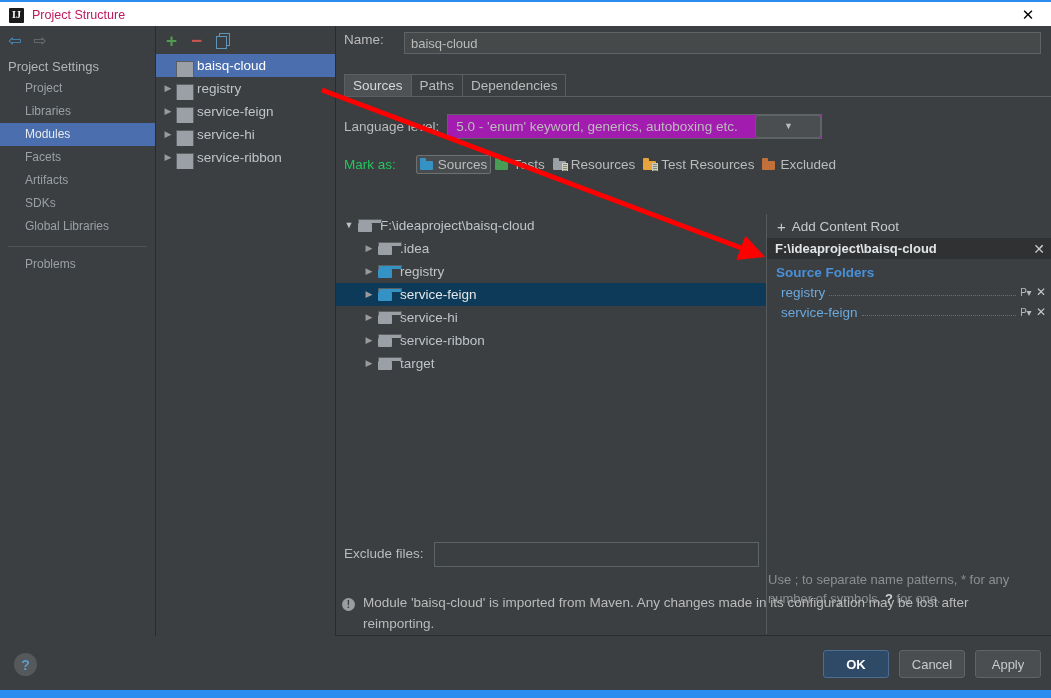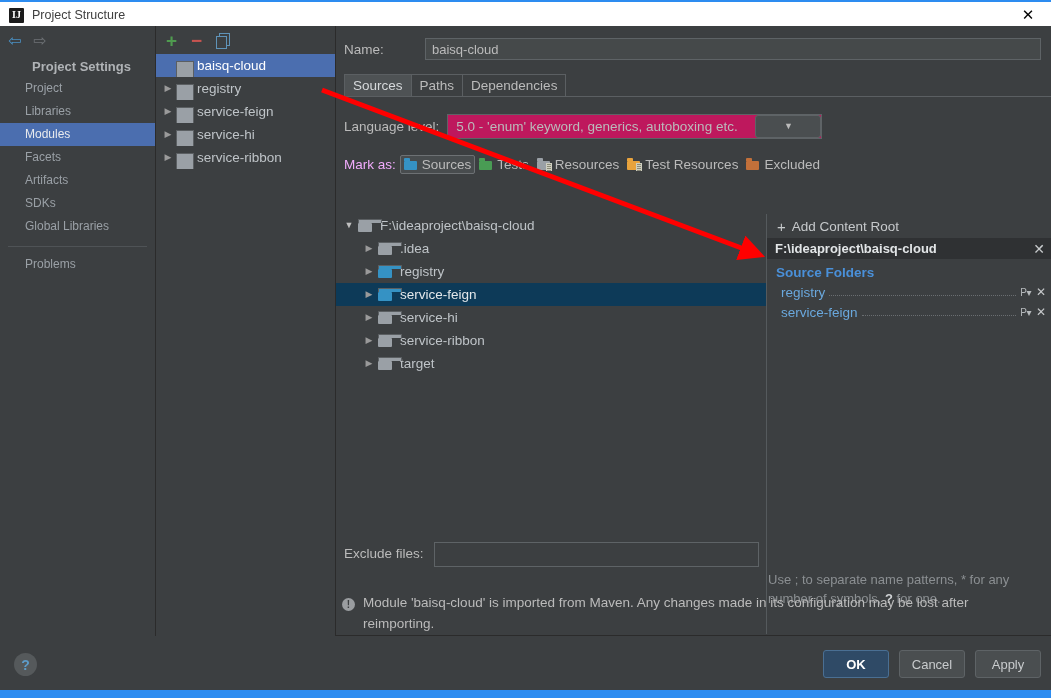--- a/index.html
+++ b/index.html
@@ -19,40 +19,39 @@
     background:#ffffff;border-top:2px solid #2d8cf0;
     display:flex;align-items:center;
   }
   .title-ico{
     width:15px;height:15px;margin-left:9px;margin-right:8px;
     background:#1b1b1b;border-radius:1px;
     display:flex;align-items:center;justify-content:center;
     color:#fff;font-size:10px;font-weight:bold;line-height:1;
     font-family:"Liberation Serif",serif;
   }
-  .title-text{color:#404040;font-size:12.5px;}
+  .title-text{color:#be185d;font-size:12.5px;}
   .win-close{
     position:absolute;right:0;top:0;width:46px;height:24px;
     display:flex;align-items:center;justify-content:center;
     color:#000;font-size:15px;line-height:1;
   }
 
   
   .sidebar{
     position:absolute;left:0;top:26px;width:155px;height:610px;
     background:#3c3f41;border-right:1px solid #2b2b2b;
   }
   .nav-arrows{height:30px;display:flex;align-items:center;padding-left:8px;gap:12px;}
   .arrow{font-size:16px;line-height:1;}
   .arrow.back{color:#4a90c4;}
   .arrow.fwd{color:#6e7276;}
   .side-group{
-    color:#b0b3b6;font-weight:bold;font-size:13px;
+    color:#b0b3b6;font-weight:normal;font-size:13px;
     padding:3px 0 3px 8px;
-    text-align:center;
   }
   .side-item{
     color:#9aa0a6;font-size:12px;padding:3px 0 3px 25px;height:17px;line-height:17px;
   }
   .side-item.active{background:#4b6eaf;color:#e8eaed;}
   .side-sep{height:1px;background:#4f5356;margin:8px 8px 6px 8px;}
 
   
   .modlist{
     position:absolute;left:156px;top:26px;width:179px;height:610px;
@@ -69,50 +68,50 @@
   }
   .mod-row.sel{background:#4b6eaf;color:#ffffff;}
   .mod-tri{width:16px;text-align:center;color:#9a9a9a;font-size:9px;line-height:1;}
   .mod-ico{margin-right:6px;}
   .fold-wrap{width:15px;height:13px;position:relative;}
 
   
   .main{
     position:absolute;left:336px;top:26px;width:715px;height:610px;background:#3c3f41;
   }
-  .name-row{display:flex;align-items:center;height:34px;padding:6px 10px 0 8px;gap:21px;}
+  .name-row{display:flex;height:34px;padding:6px 10px 0 8px;}
   .name-lbl{color:#bbbbbb;font-size:13.5px;width:60px;}
   .txtfield{
     flex:1;height:22px;background:#45494a;border:1px solid #5e6366;
     color:#bbbbbb;font-size:13px;padding:0 6px;display:flex;align-items:center;
     font-family:"Liberation Sans",sans-serif;box-sizing:border-box;
   }
 
   .tabs{display:flex;align-items:flex-end;height:23px;margin:8px 0 0 8px;position:relative;}
   .tab{
     height:22px;line-height:22px;padding:0 8px;font-size:13.5px;color:#bbbbbb;
     border:1px solid #5b5f62;border-bottom:none;background:#3c3f41;margin-right:-1px;
   }
   .tab.sel{background:#4e5254;color:#d6d9db;}
   .tabs-line{position:absolute;left:-8px;right:-715px;bottom:0;height:1px;background:#5b5f62;}
 
   .lang-row{display:flex;align-items:center;height:30px;margin-top:14px;padding-left:8px;}
   .lang-lbl{color:#bbbbbb;font-size:13.5px;margin-right:8px;}
   .combo{
-    width:375px;height:25px;background:#be185d;border:1px solid #5e6366;
+    width:375px;height:25px;background:#a21caf;border:1px solid #5e6366;
     display:flex;align-items:center;box-sizing:border-box;
   }
   .combo .val{flex:1;padding-left:8px;font-size:13.5px;color:#bbbbbb;white-space:nowrap;}
   .combo .btn{
     width:26px;height:23px;border-left:1px solid #5e6366;
     display:flex;align-items:center;justify-content:center;color:#bbbbbb;font-size:9px;
   }
 
   .mark-row{display:flex;align-items:center;height:26px;margin-top:10px;padding-left:8px;gap:0;}
-  .mark-lbl{color:#f0abfc;font-size:13.5px;margin-right:4px;}
+  .mark-lbl{color:#22c55e;font-size:13.5px;margin-right:20px;}
   .mark-btn{display:flex;align-items:center;padding:2px 4px;font-size:13.5px;color:#bbbbbb;gap:4px;}
   .mark-btn.active{border:1px solid #6d7174;background:#484c4e;border-radius:2px;padding:1px 3px;}
   .mk-ico{width:14px;height:12px;position:relative;}
   .mk-ico .bd{position:absolute;left:0;bottom:0;width:13px;height:9px;border-radius:1px;}
   .mk-ico .tb{position:absolute;left:0;top:0;width:6px;height:3px;border-radius:1px 1px 0 0;}
   .mk-lines{position:absolute;right:-1px;bottom:-1px;width:6px;height:8px;background:#cfcfc0;}
   .mk-lines i{display:block;height:1px;background:#8a8a78;margin:1px 1px 0 1px;}
 
   
   .split{position:absolute;left:0;top:188px;width:715px;height:420px;}

